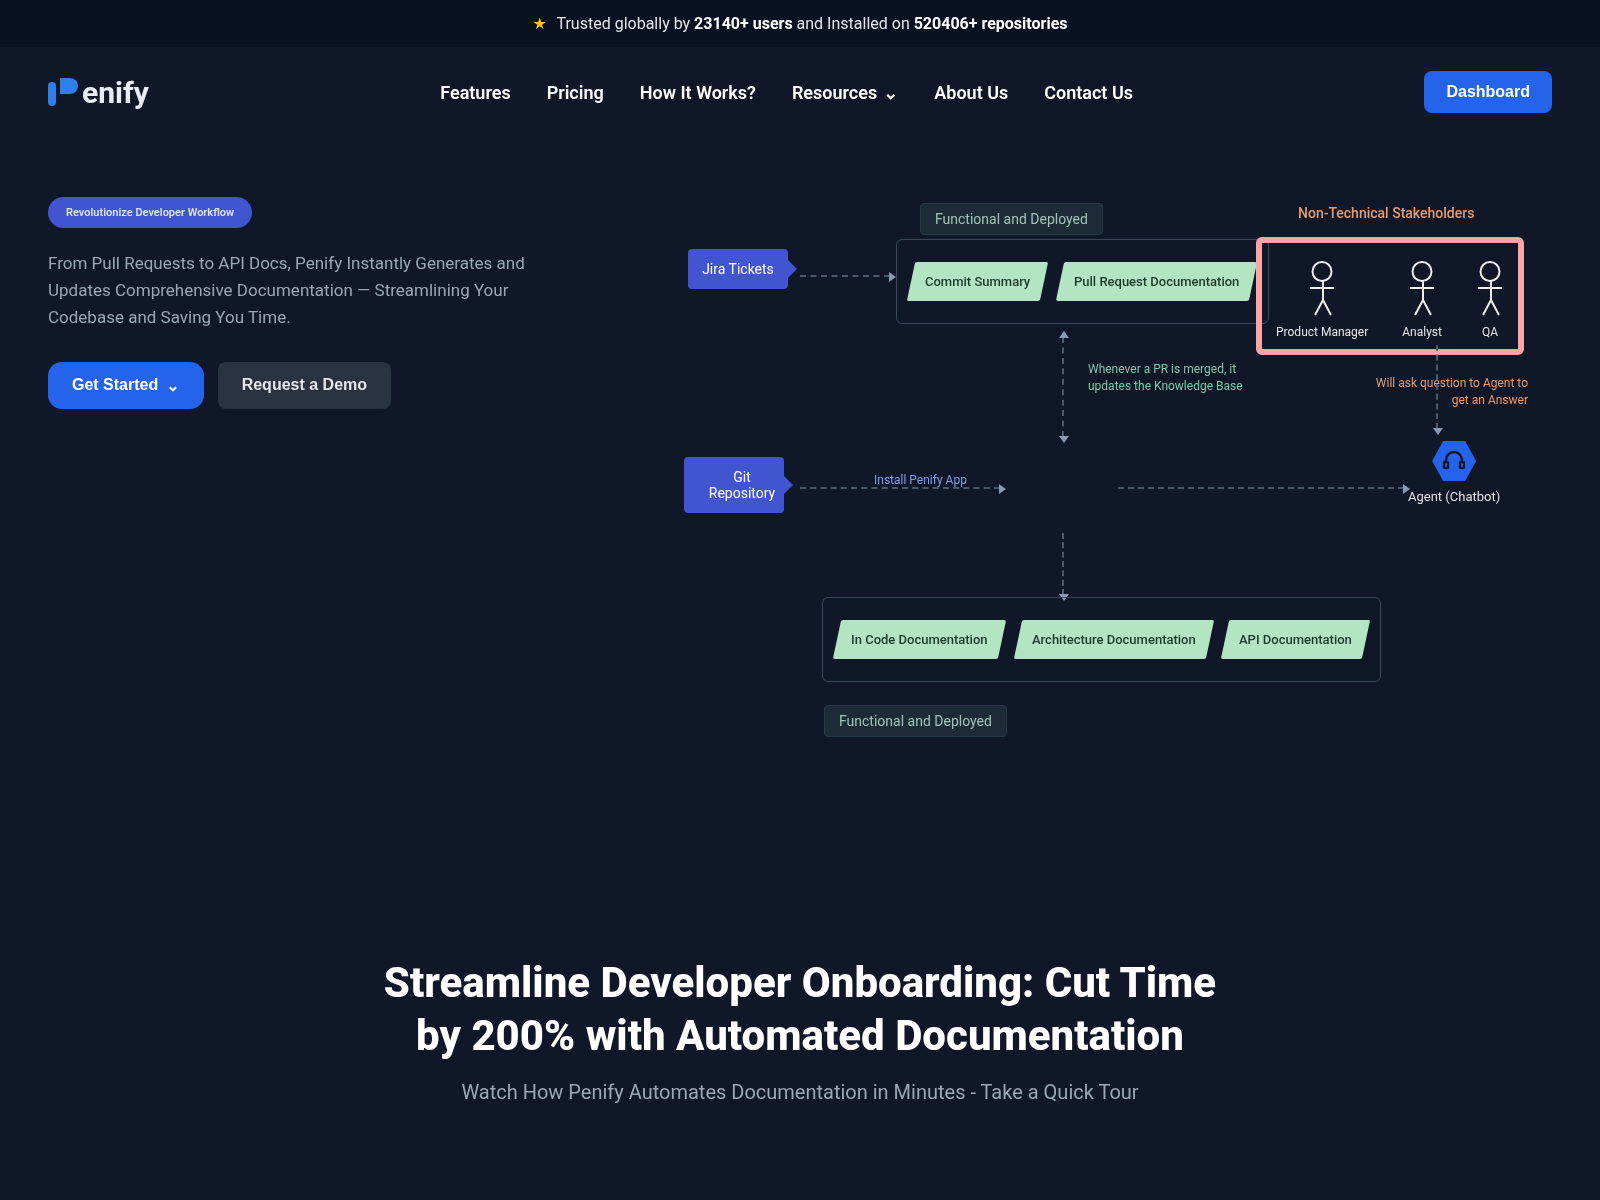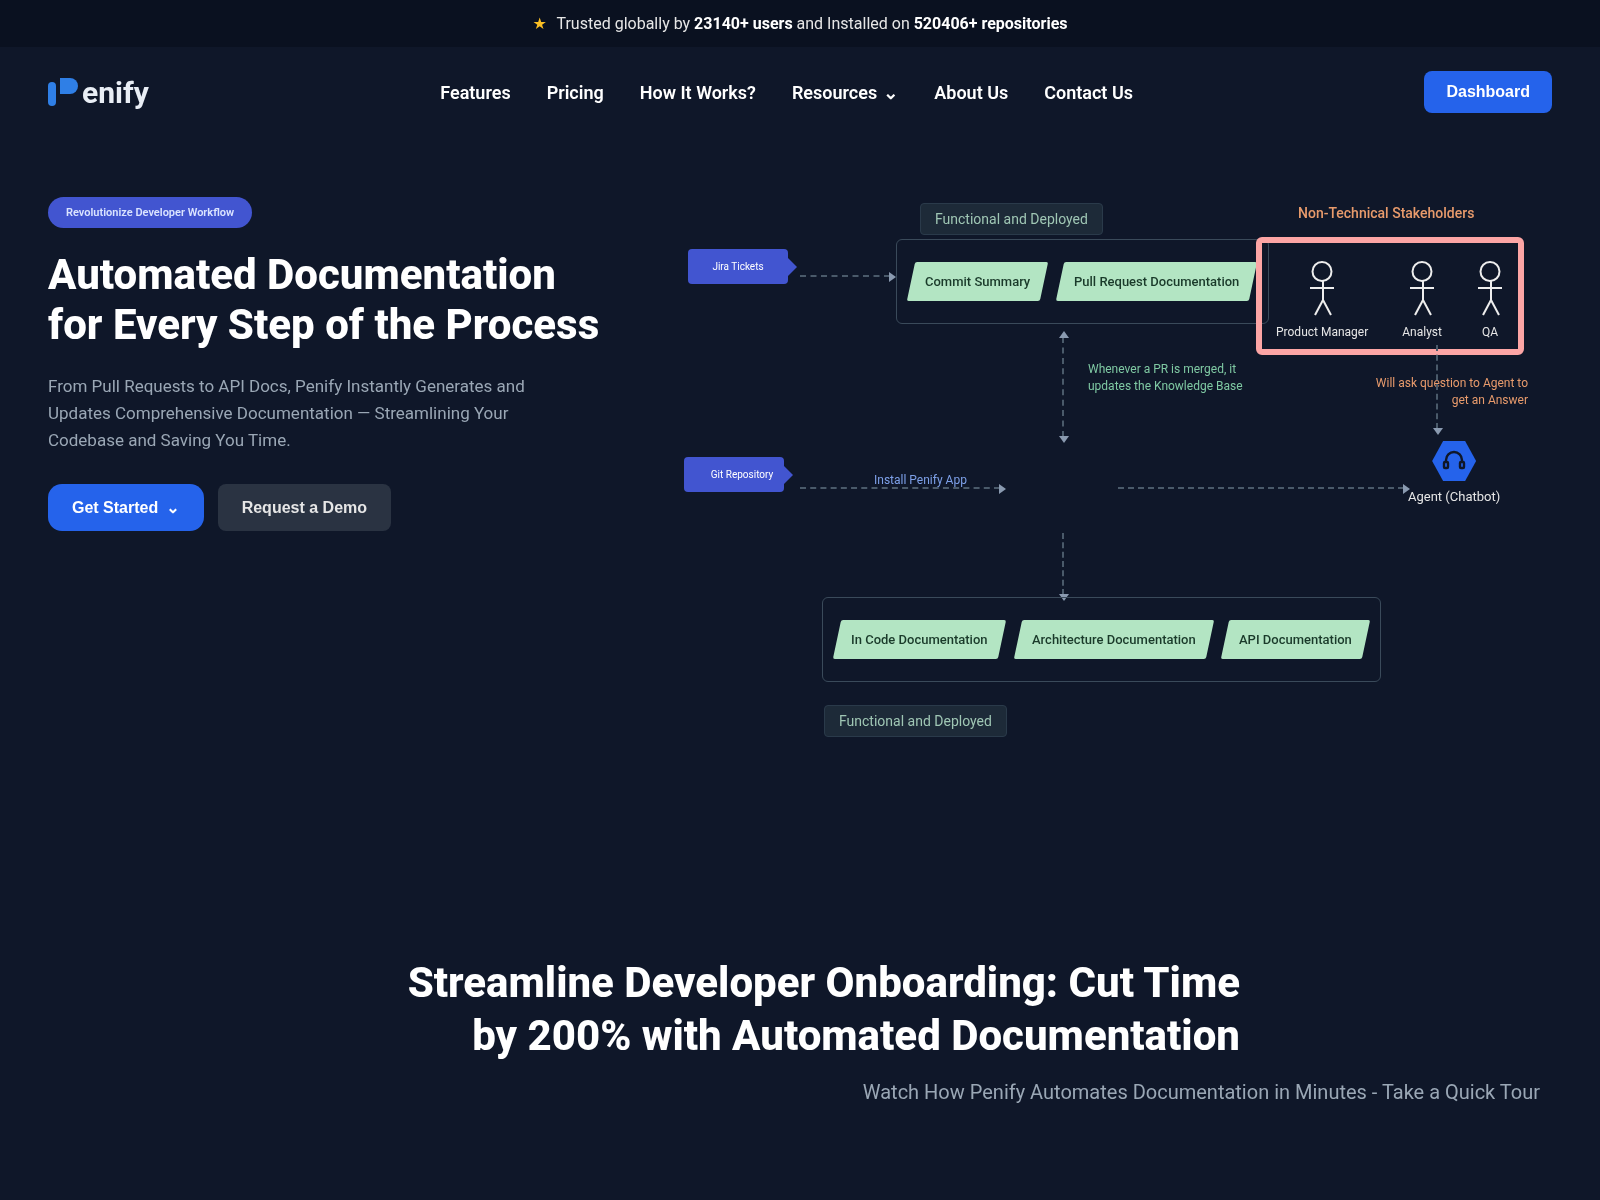--- a/index.html
+++ b/index.html
@@ -77,21 +77,21 @@
     font-size: 12px;
   }
   .diag-pill {
     position: absolute;
     background: #1d2a38; border:1px solid #2a3a4a;
     color: #9fc6b4; font-size: 14px;
     padding: 7px 14px; border-radius: 4px;
   }
   .diag-flag {
     position: absolute; background: #4255d0; color: #fff;
-    width: 100px; text-align: center; font-size: 10px;
+    width: 100px; text-align: center; font-size: 14px;
     padding: 12px 6px; border-radius: 4px;
   }
   .diag-flag::after {
     content:""; position:absolute; right:-9px; top:50%; transform:translateY(-50%);
     border-left:10px solid #4255d0; border-top:10px solid transparent; border-bottom:10px solid transparent;
   }
   .diag-boxgroup {
     position: absolute; border: 1px solid #3a4a5a; border-radius: 6px;
     padding: 22px 14px; display:flex; gap:16px;
   }
@@ -161,21 +161,21 @@
   }
   .arrow-d::after{
     content:""; position:absolute; bottom:-6px; left:-5px;
     border-top:7px solid #8a9ab0; border-left:5px solid transparent; border-right:5px solid transparent;
   }
   .arrow-u::before{
     content:""; position:absolute; top:-6px; left:-5px;
     border-bottom:7px solid #8a9ab0; border-left:5px solid transparent; border-right:5px solid transparent;
   }
   .section2 {
-    text-align:right; padding: 160px 60px 40px;
+    text-align:center; padding: 160px 60px 40px;
   }
   .section2 h2 {
     font-size: 42px; font-weight:800; max-width: 880px; margin: 0 auto 18px; line-height:1.25;
   }
   .section2 p { font-size: 20px; color:#9aa7b5; }
 </style>
 </head>
 <body>
 
 <div class="announcement">
@@ -204,21 +204,20 @@
     </div>
     <div class="nav-link">About Us</div>
     <div class="nav-link">Contact Us</div>
   </div>
   <button class="dashboard-btn">Dashboard</button>
 </div>
 
 <div class="hero">
   <div class="hero-left">
     <div class="tag">Revolutionize Developer Workflow</div>
-    <h1 class="hero-title">Automated Documentation for Every Step of the Process</h1>
     <p class="hero-desc">From Pull Requests to API Docs, Penify Instantly Generates and Updates Comprehensive Documentation — Streamlining Your Codebase and Saving You Time.</p>
     <div class="hero-ctas">
       <button class="btn-primary">
         <span>Get Started</span>
         <span>⌄</span>
       </button>
       <button class="btn-secondary">Request a Demo</button>
     </div>
   </div>
 

